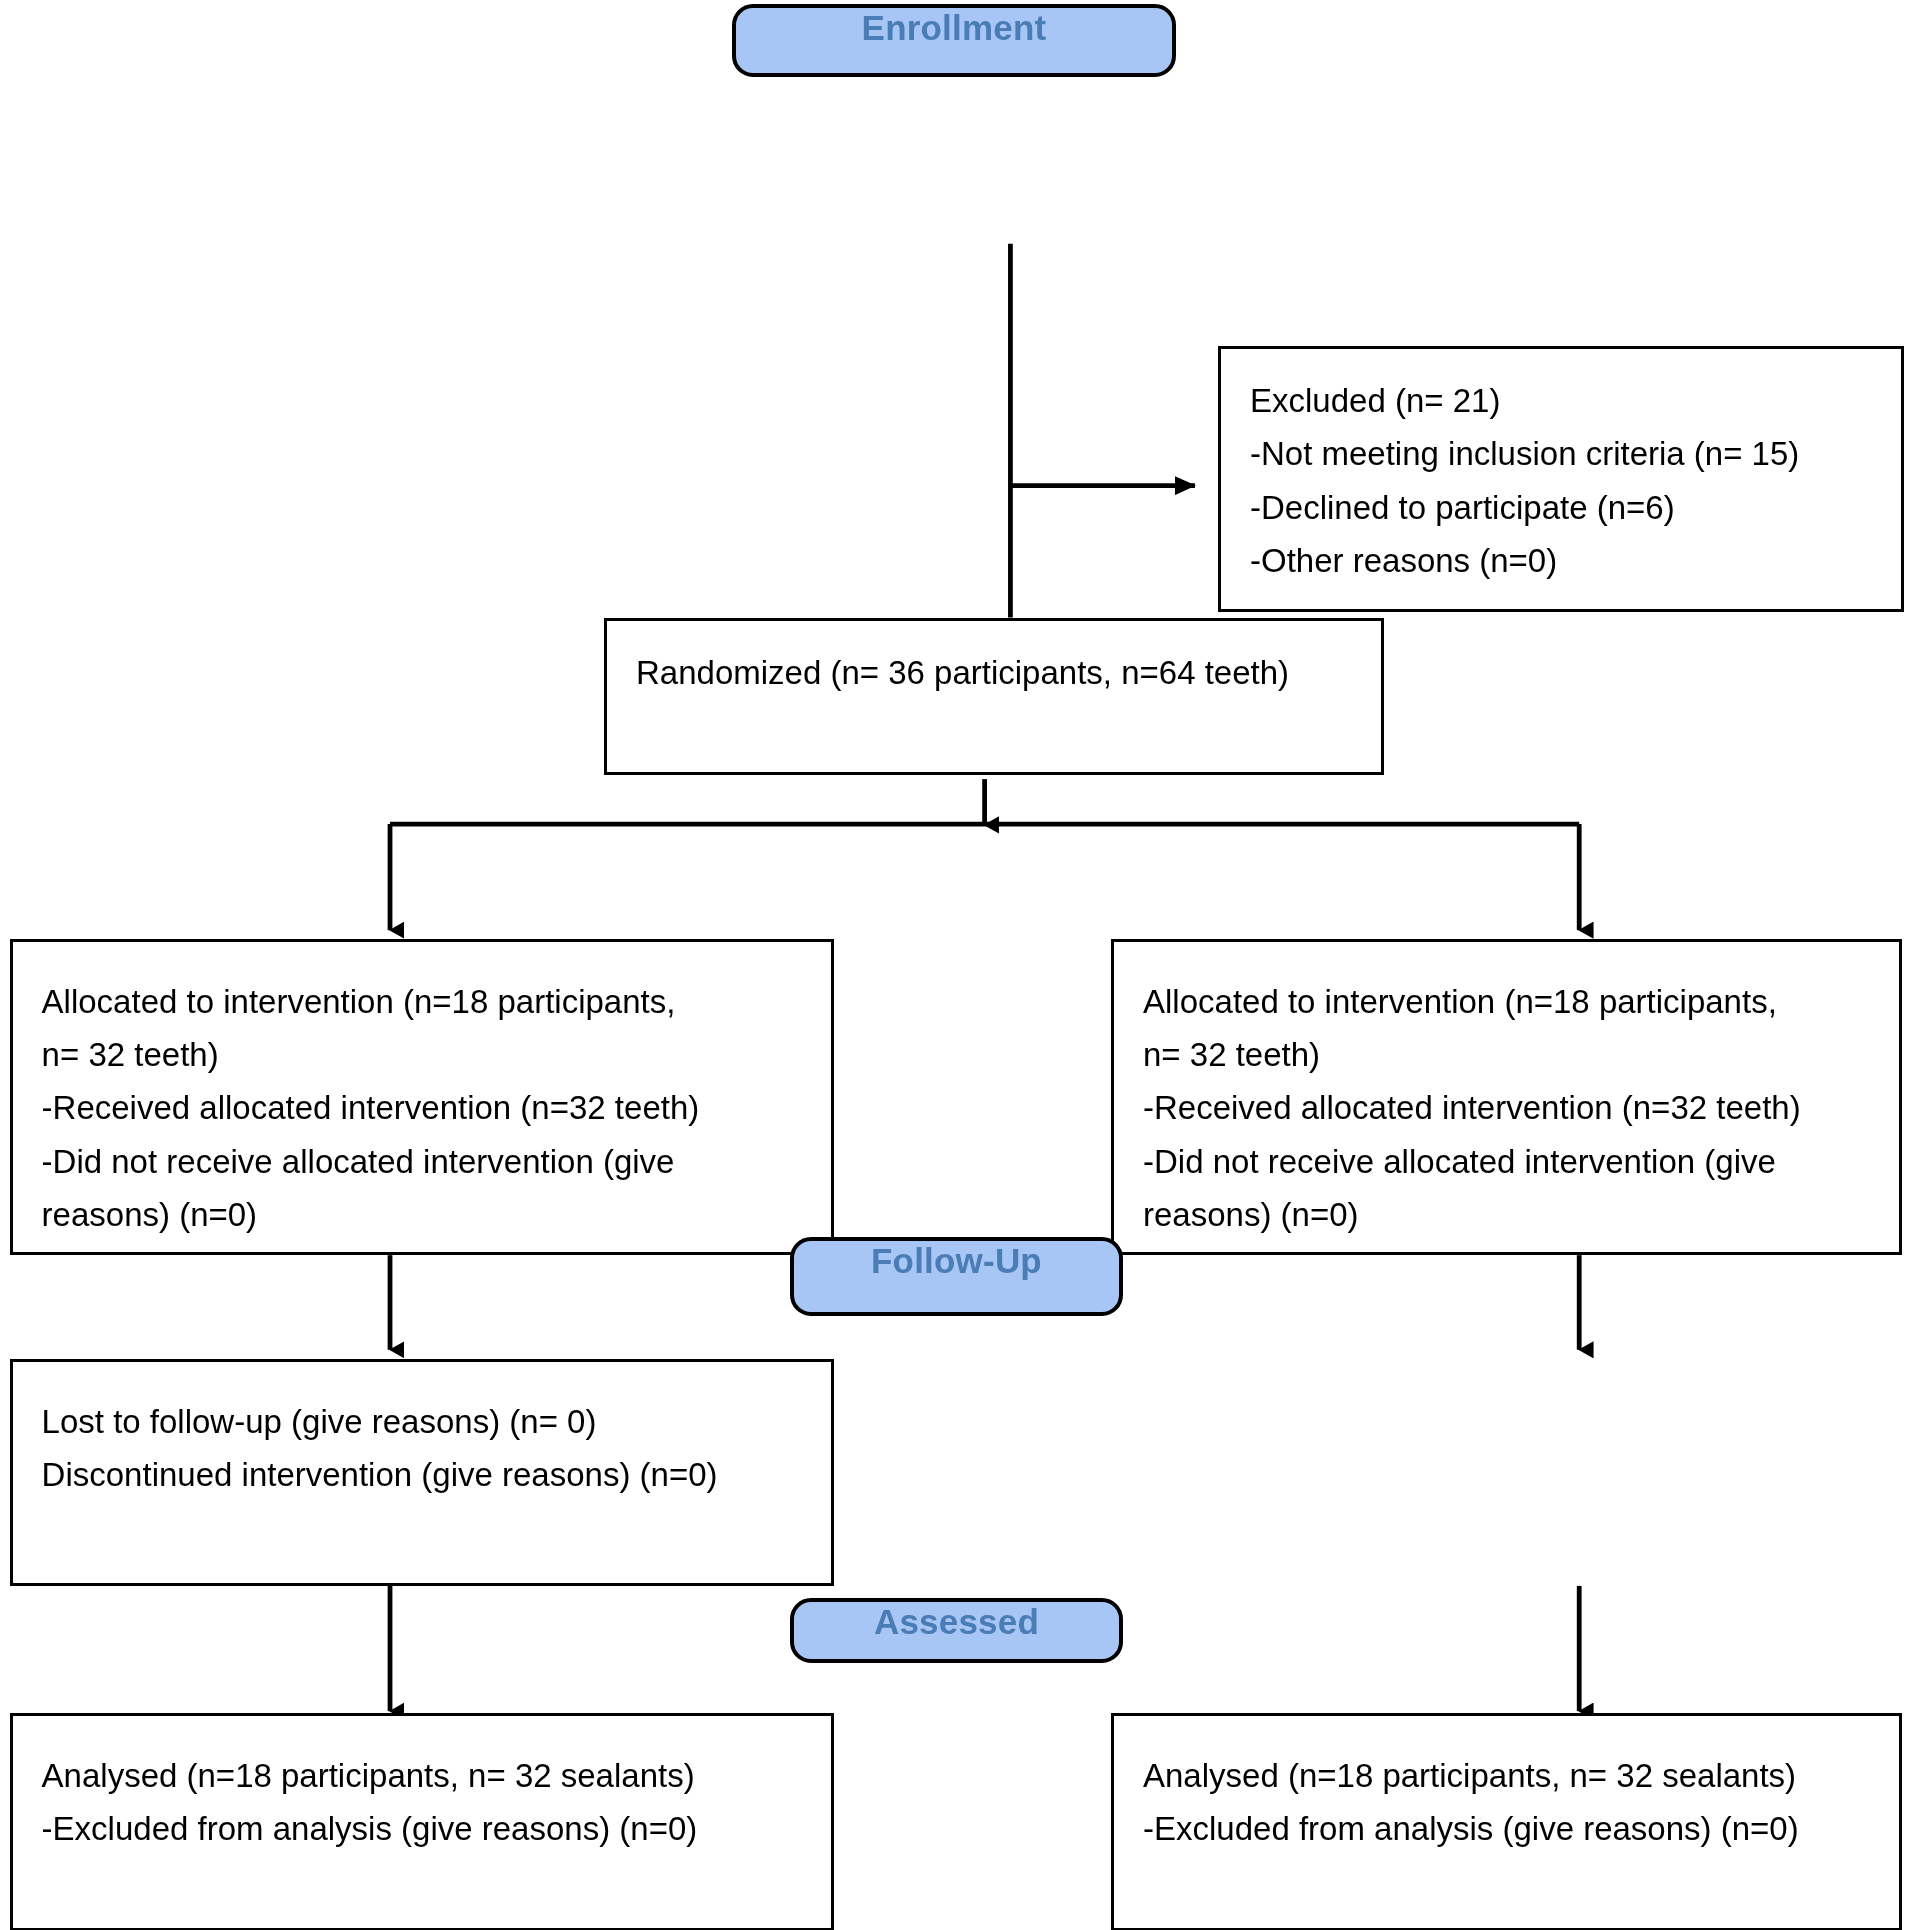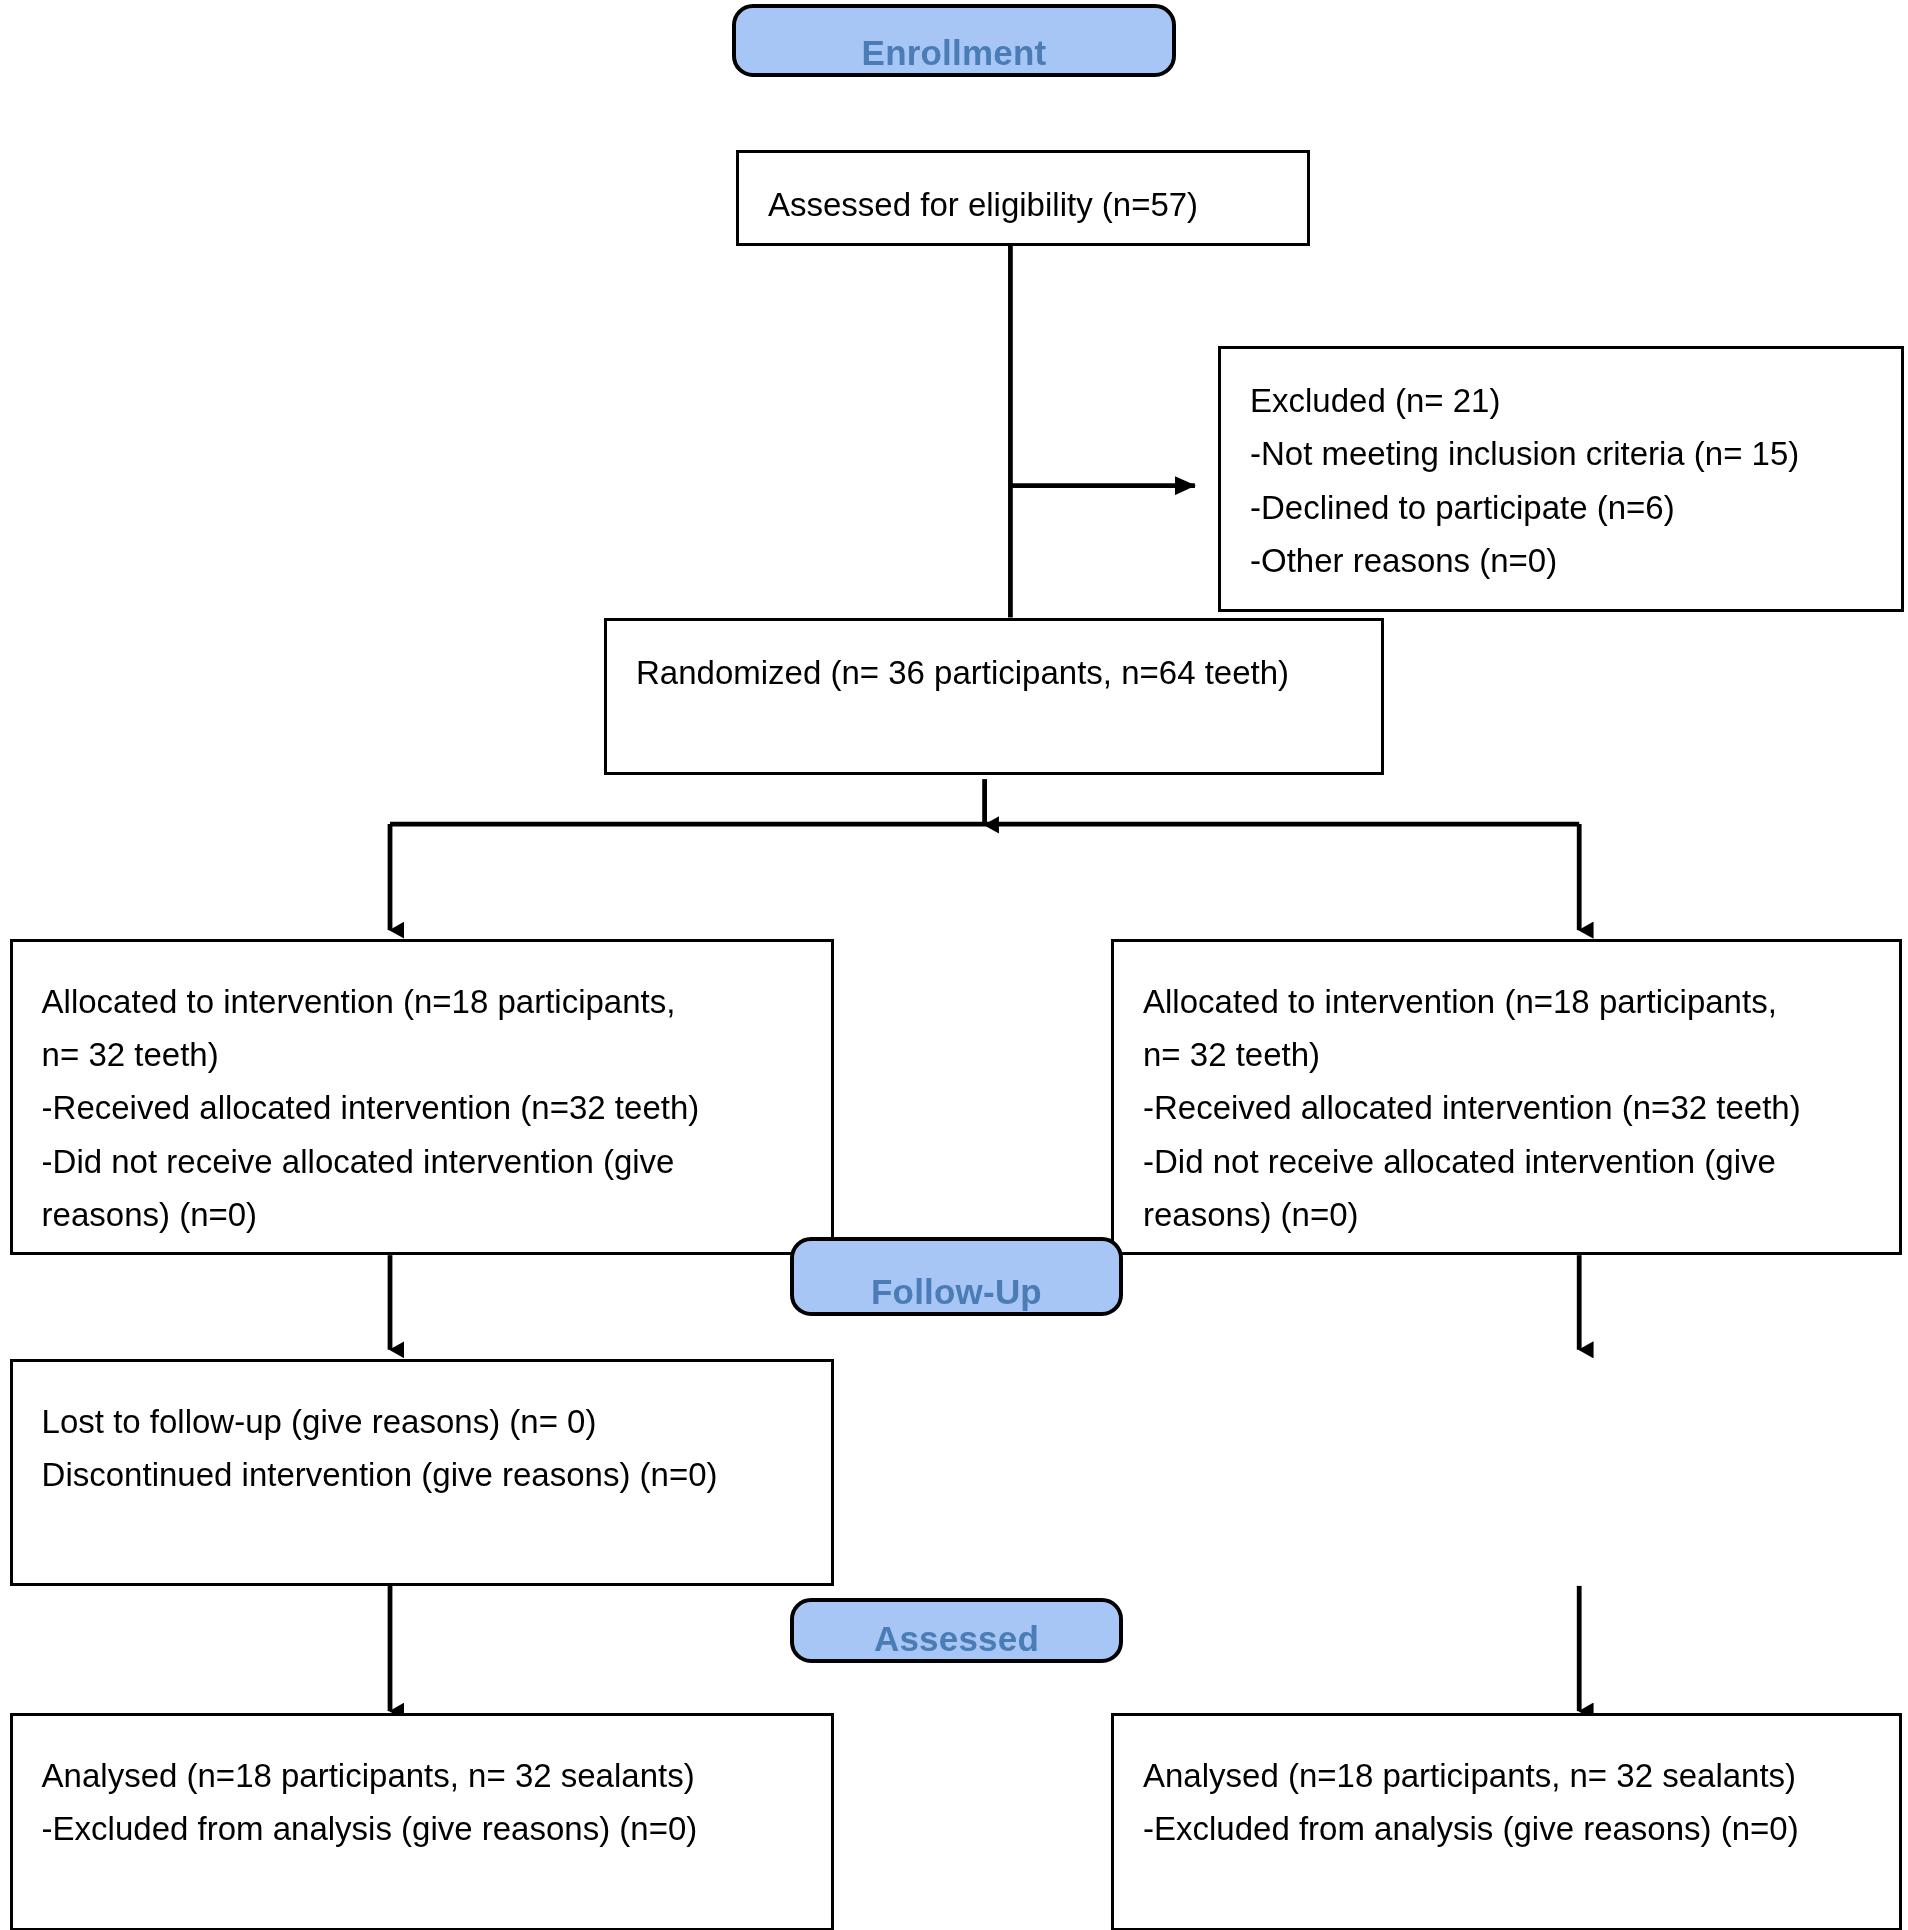--- a/index.html
+++ b/index.html
@@ -46,21 +46,21 @@
   }
   .flow-box.pad-tall {
     padding: 32.5px 11.5px 9.6px 29px;
   }
   
   .stage-banner {
     background: #A8C6F5;
     border: 4.8px solid #000000;
     border-radius: 21px;
     display: flex;
-    align-items: flex-end;
+    align-items: flex-start;
     justify-content: center;
     z-index: 3;
   }
   .stage-banner .banner-text {
     font-size: 35px;
     font-weight: bold;
     color: #4A7CB5;
     letter-spacing: 0.2px;
   }
 </style>
@@ -93,23 +93,20 @@
     <line x1="1652" y1="1313" x2="1652" y2="1412" stroke="#000000" stroke-width="5" marker-end="url(#arrowDown)"></line>
 
     <line x1="408" y1="1659" x2="408" y2="1790" stroke="#000000" stroke-width="5" marker-end="url(#arrowDown)"></line>
     <line x1="1652" y1="1659" x2="1652" y2="1790" stroke="#000000" stroke-width="5" marker-end="url(#arrowDown)"></line>
   </svg>
 
   <div class="node stage-banner" style="left:732px; top:3.8px; width:444px; height:73px;">
     <span class="banner-text">Enrollment</span>
   </div>
 
-  <div class="node flow-box pad-std" style="left:736px; top:150px; width:574px; height:96px;">
-    <span class="box-text">Assessed for eligibility (n=57)</span>
-  </div>
 
   <div class="node flow-box pad-std" style="left:1218px; top:346px; width:686px; height:266px;">
     <span class="box-text">Excluded (n= 21)
 -Not meeting inclusion criteria (n= 15)
 -Declined to participate (n=6)
 -Other reasons (n=0)</span>
   </div>
 
   <div class="node flow-box pad-std" style="left:604px; top:618px; width:780px; height:157px;">
     <span class="box-text">Randomized (n= 36 participants, n=64 teeth)</span>

